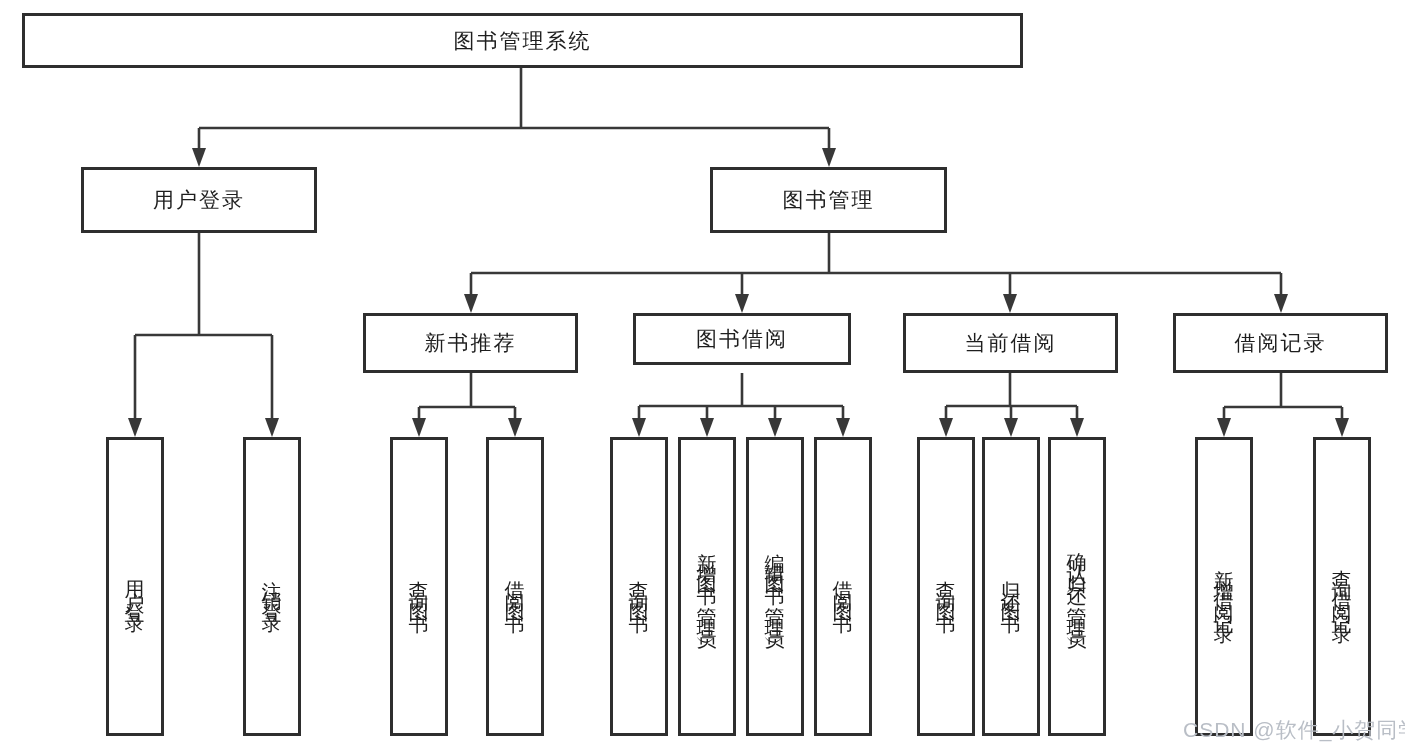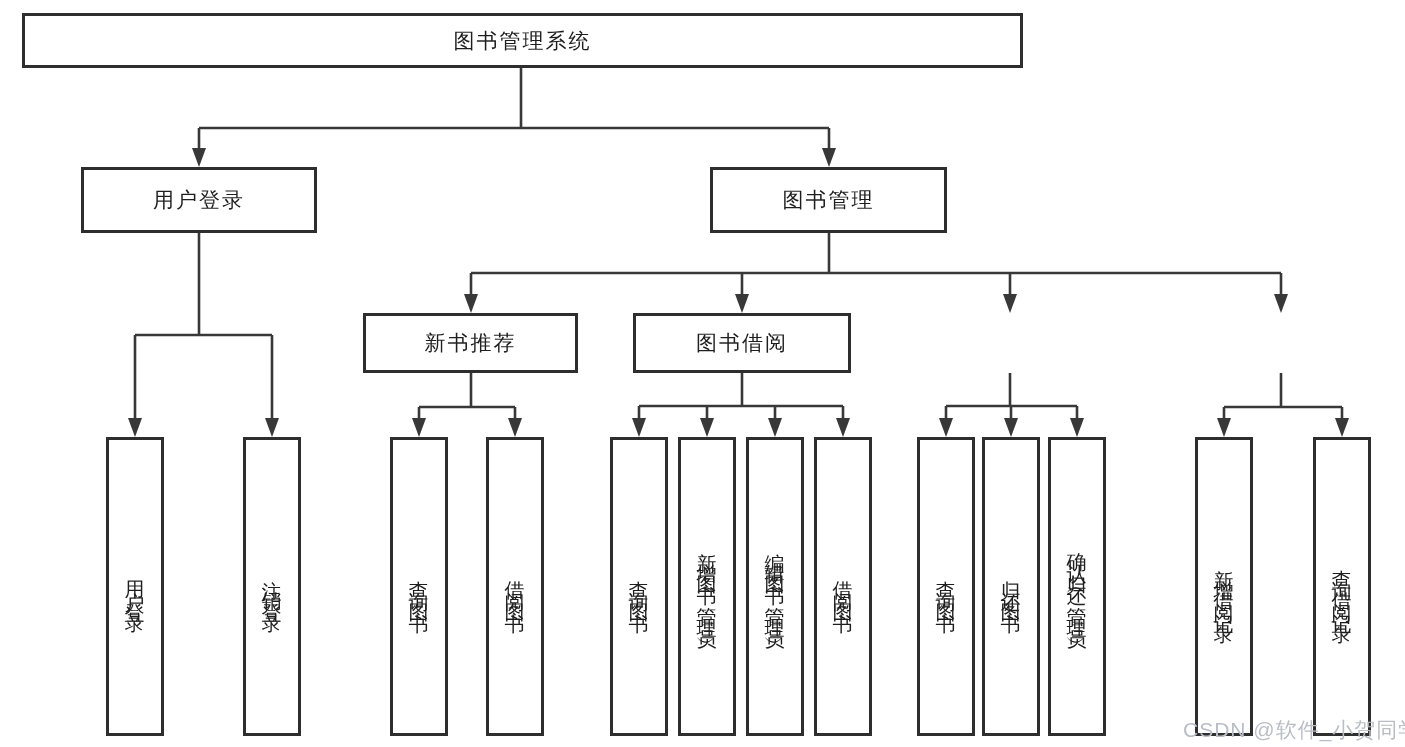--- a/index.html
+++ b/index.html
@@ -107,21 +107,23 @@
       <path d="M1335 418 L1349 418 L1342 437 Z"></path>
     </g>
   </svg>
 
   <div class="node hnode" style="left:22px; top:13px; width:1001px; height:55px;">图书管理系统</div>
 
   <div class="node hnode" style="left:81px; top:167px; width:236px; height:66px;">用户登录</div>
   <div class="node hnode" style="left:363px; top:313px; width:215px; height:60px;">新书推荐</div>
 
   <div class="node hnode" style="left:710px; top:167px; width:237px; height:66px;">图书管理</div>
-  <div class="node hnode" style="left:633px; top:313px; width:218px; height:60px;">图书借阅</div>
+  <div class="node hnode" style="left:633px; top:313px; width:218px; height:52px;">图书借阅</div>
+  <div class="node hnode" style="left:903px; top:313px; width:215px; height:60px;">当前借阅</div>
+  <div class="node hnode" style="left:1173px; top:313px; width:215px; height:60px;">借阅记录</div>
 
   <div class="node leaf" style="left:106px; top:437px; width:58px; height:299px;">
     <span class="vtext">用户登录</span>
   </div>
   <div class="node leaf" style="left:243px; top:437px; width:58px; height:299px;">
     <span class="vtext">注销登录</span>
   </div>
 
   <div class="node leaf" style="left:390px; top:437px; width:58px; height:299px;">
     <span class="vtext">查询图书</span>

